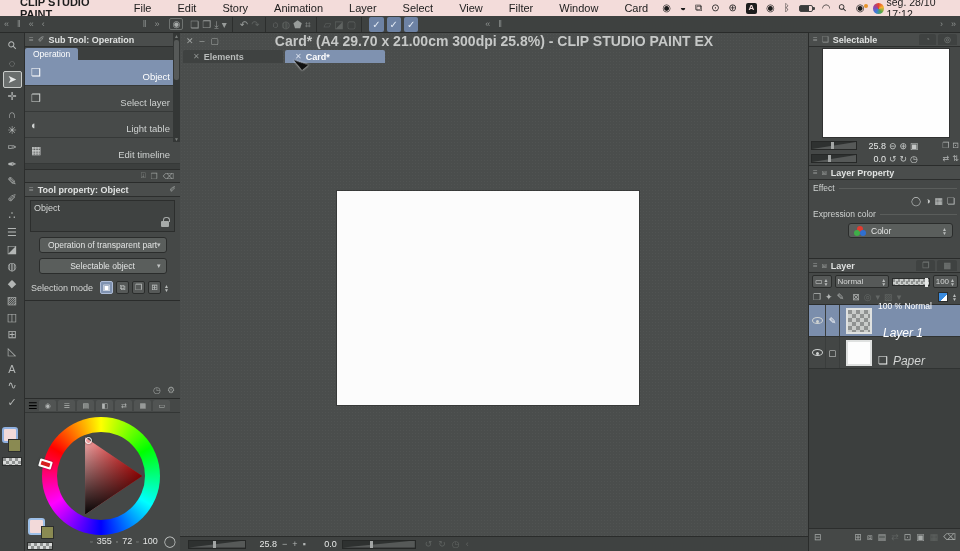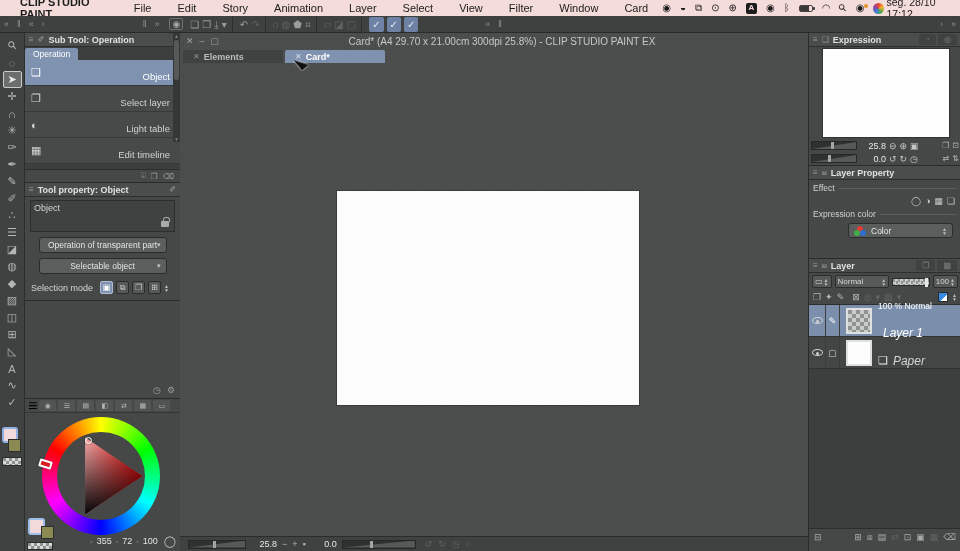--- a/index.html
+++ b/index.html
@@ -125,21 +125,21 @@
   #hsv { margin-left:auto; display:flex; align-items:center; gap:4px; padding-right:4px; font-size:9px; color:#e2e4e3;text-align:center; }
   #hsv .hsvic { font-size:7px; color:#9a9e9c; }
   #hsv .circlebtn { font-size:11px; color:#c5c8c7; margin-left:2px; }
 
   
   #canvasarea { position:absolute; left:180px; top:33px; width:628px; height:518px; background:#4a4d4c; }
   #canvasarea::before { content:""; position:absolute; inset:0; pointer-events:none;
      background-image:radial-gradient(rgba(255,255,255,0.035) 1px, transparent 1px); background-size:3px 3px; }
   #doctitle { position:absolute; left:0; top:0; width:628px; height:16px; display:flex; align-items:center; }
   #winctl { display:flex; gap:6px; padding-left:6px; font-size:9px; color:#9fa3a1; }
-  #titletext { position:absolute; left:8px; width:628px; text-align:center; font-size:10px; font-weight:normal; color:#c6c8c7; }
+  #titletext { position:absolute; left:0; width:628px; text-align:center; font-size:14px; font-weight:bold; color:#c6c8c7; }
   #doctabs { position:absolute; left:3px; top:17px; height:13px; display:flex; gap:2px; }
   .dtab { display:flex; align-items:center; gap:4px; padding:0 10px; min-width:100px; height:13px;
           background:#3f4241; color:#b9bcbb; font-size:9px; font-weight:bold; border-radius:2px 2px 0 0; }
   .dtab.sel { background:#7f92b0; color:#fff; }
   .dtab .closex { font-weight:normal; font-size:8px; color:#8d918f; }
   .dtab.sel .closex { color:#d7deeb; }
   #cursor { position:absolute; left:117px; top:23px; width:0; height:0; border-right:8px solid transparent;
             border-bottom:13px solid #101010; transform:rotate(-40deg); filter:drop-shadow(0 0 1px #fff); z-index:5; }
   #page { position:absolute; left:157px; top:158px; width:302px; height:214px; background:#fcfcfc;
           box-shadow:0 0 0 1px rgba(30,30,30,.4); }
@@ -508,21 +508,21 @@
         </span>
     </div>
   </div>
 
   <div id="right">
 
     <div id="navigator" class="panel">
       <div class="phead">
         <span class="micon">≡</span>
         <span class="micon">❏</span>
-        <span>Expression</span>
+        <span>Selectable</span>
         <span style="margin-left:auto;display:flex;gap:2px">
 
         <span class="dimtab">◔</span>
             <span class="dimtab">◎</span>
           </span>
       </div>
       <div id="navthumb"></div>
       <div class="navrow" style="top:106px">
         <span class="wedge" style="width:46px">
             <span class="knob" style="left:44%"></span>

